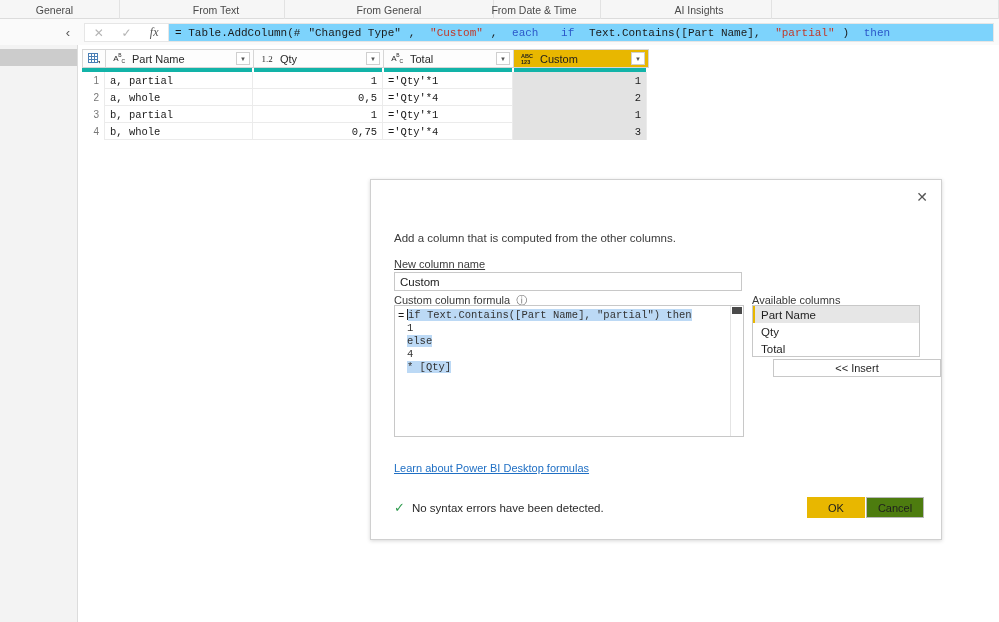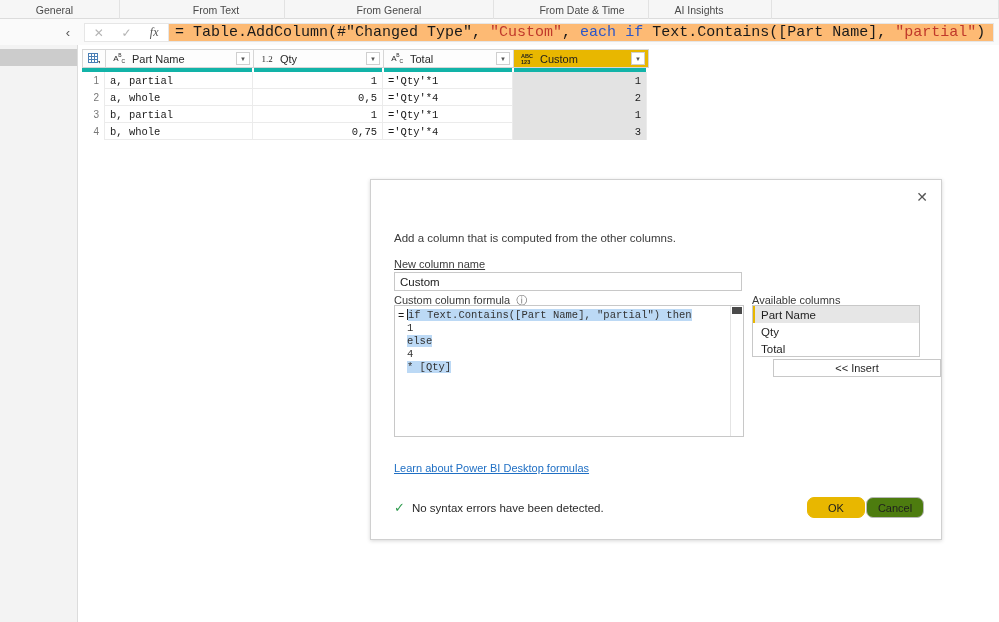--- a/index.html
+++ b/index.html
@@ -49,28 +49,29 @@
   }
   .fb-btn {
     width: 28px; height: 17px;
     display: flex; align-items: center; justify-content: center;
     color: #b4b4b4; font-size: 12px;
   }
   .fb-btn.fx { color: #555; font-style: italic; font-family: "Liberation Serif", serif; font-size: 12px; }
   .fb-input {
     position: absolute; left: 168px; top: 23px;
     width: 826px; height: 19px;
-    background: #fdba74;
+    background: #7dd3fc;
     border: 1px solid #e6e6e6;
     display: flex; align-items: center;
     padding-left: 6px;
     font-family: "Liberation Mono", monospace;
-    font-size: 15px;
+    font-size: 11px;
     white-space: pre;
     overflow: hidden;
+    gap: 8px;
   }
   .tok-plain { color: #1a1a1a; }
   .tok-str   { color: #c0392b; }
   .tok-kw    { color: #2b57c9; }
 
   
   .queries-pane {
     position: absolute; left: 0; top: 45px; width: 78px; height: 577px;
     background: #f3f3f3;
     border-right: 1px solid #dcdcdc;
@@ -247,41 +248,40 @@
     position: absolute; left: 23px; top: 320px;
     display: flex; align-items: center;
   }
   .check-ico { color: #2e9c4e; font-size: 13px; margin-right: 7px; }
   .status-text { font-size: 11.5px; color: #2a2a2a; }
 
   .btn {
     position: absolute; top: 317px; height: 21px;
     display: flex; align-items: center; justify-content: center;
     font-size: 11px;
-    border-radius: 7px;
   }
   .btn-ok {
     left: 436px; width: 58px;
     background: #e8b700; color: #1d1d1d; border: 1px solid #e8b700;
   }
   .btn-cancel {
     left: 495px; width: 58px;
     background: #4d7c0f; color: #1f1f1f; border: 1px solid #b9b9b9;
   }
 </style>
 </head>
 <body>
 
 <div id="root">
 
   <div class="ribbon-strip" id="ribbon-strip">
       <div class="ribbon-group" style="left: -10px; width: 130px;">General</div>
       <div class="ribbon-group" style="left: 148px; width: 137px;">From Text</div>
       <div class="ribbon-group" style="left: 285px; width: 209px;">From General</div>
-      <div class="ribbon-group" style="left: 516px; width: 133px;">From Date &amp; Time</div>
+      <div class="ribbon-group" style="left: 468px; width: 133px;">From Date &amp; Time</div>
       <div class="ribbon-group" style="left: 627px; width: 145px;">AI Insights</div>
       <div class="ribbon-group" style="left: 772px; width: 227px;"></div>
     </div>
 
   <div class="formula-row"></div>
   <div class="collapse-chevron">‹</div>
   <div class="fb-buttons">
     <div class="fb-btn">✕</div>
     <div class="fb-btn">✓</div>
     <div class="fb-btn fx">fx</div>

